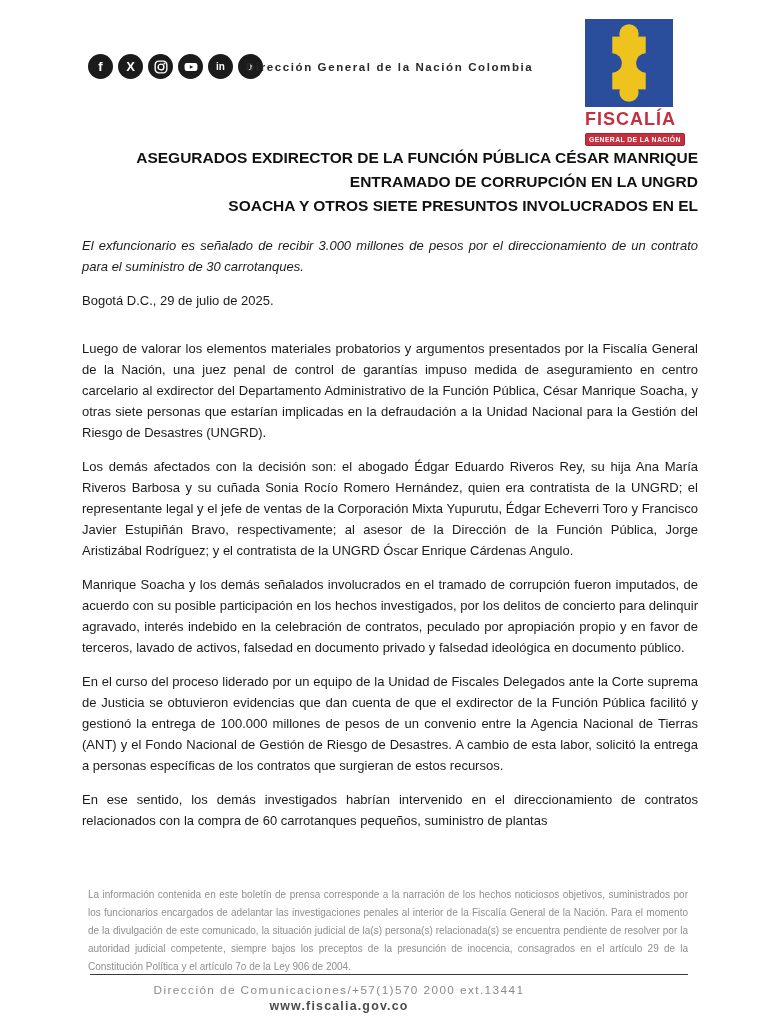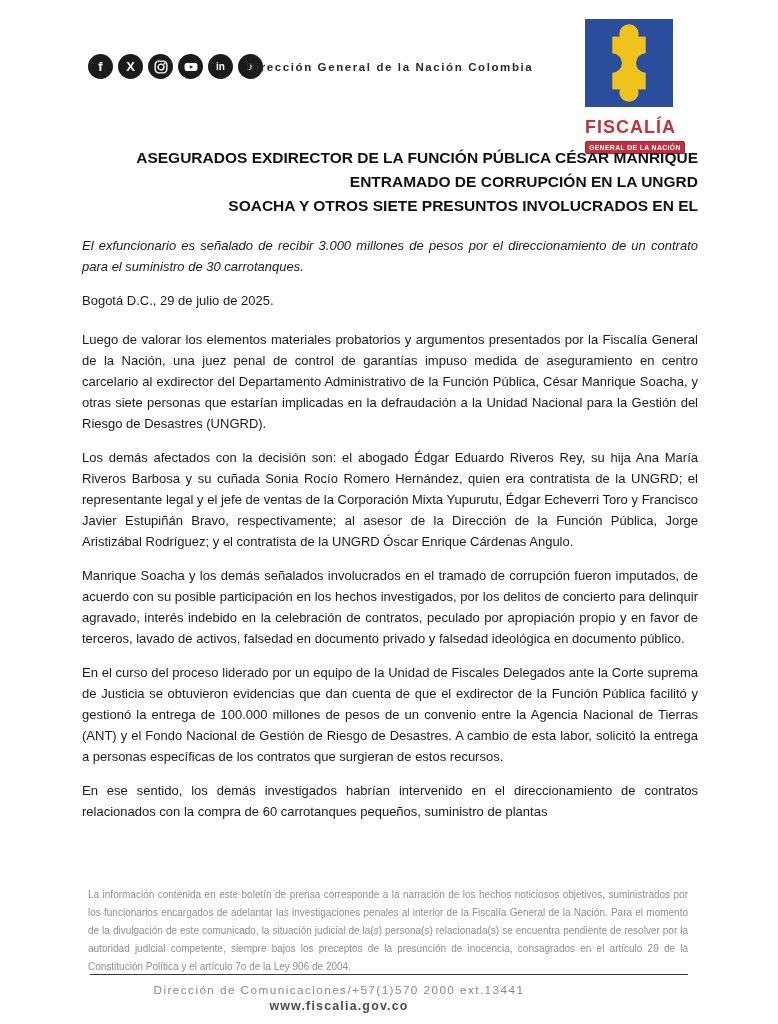--- a/index.html
+++ b/index.html
@@ -38,21 +38,21 @@
   .brand-text{
     position:absolute;top:61px;left:246px;
     font-size:11.5px;font-weight:bold;letter-spacing:1.6px;color:#2a2a2a;
     white-space:nowrap;
   }
 
   .logo{position:absolute;top:18px;left:585px;width:88px;text-align:center;}
   .logo-square{width:88px;height:90px;display:block;}
   .logo-title{
     color:var(--brand-red);font-weight:bold;font-size:18px;letter-spacing:1px;
-    margin-top:10px;line-height:1;
+    margin-top:2px;line-height:1;
   }
   .logo-sub{
     display:inline-block;margin-top:3px;
     background:var(--brand-red);color:#fff;
     font-size:6.8px;font-weight:bold;letter-spacing:0.4px;
     padding:2px 3px;border-radius:2px;white-space:nowrap;
     border:1px solid #9e2531;
   }
   .fill-blue{fill:var(--brand-blue);}
   .fill-yellow{fill:var(--brand-yellow);}
@@ -62,21 +62,21 @@
     position:absolute;top:146px;left:82px;width:616px;
   }
   .doc-title{
     font-size:15.5px;font-weight:bold;text-align:right;
     line-height:24px;color:#111;margin-bottom:17px;
   }
   .lead{
     font-style:italic;font-size:13px;line-height:21px;
     text-align:justify;margin-bottom:13px;
   }
-  .dateline{font-size:13px;line-height:21px;margin-bottom:18px;}
+  .dateline{font-size:13px;line-height:21px;margin-bottom:27px;}
   .para{
     font-size:13px;line-height:21px;text-align:justify;margin-bottom:13px;
   }
 
   
   .disclaimer{
     position:absolute;top:886px;left:88px;width:600px;
     color:var(--gray);font-size:10px;line-height:18px;text-align:justify;
   }
   .divider{

